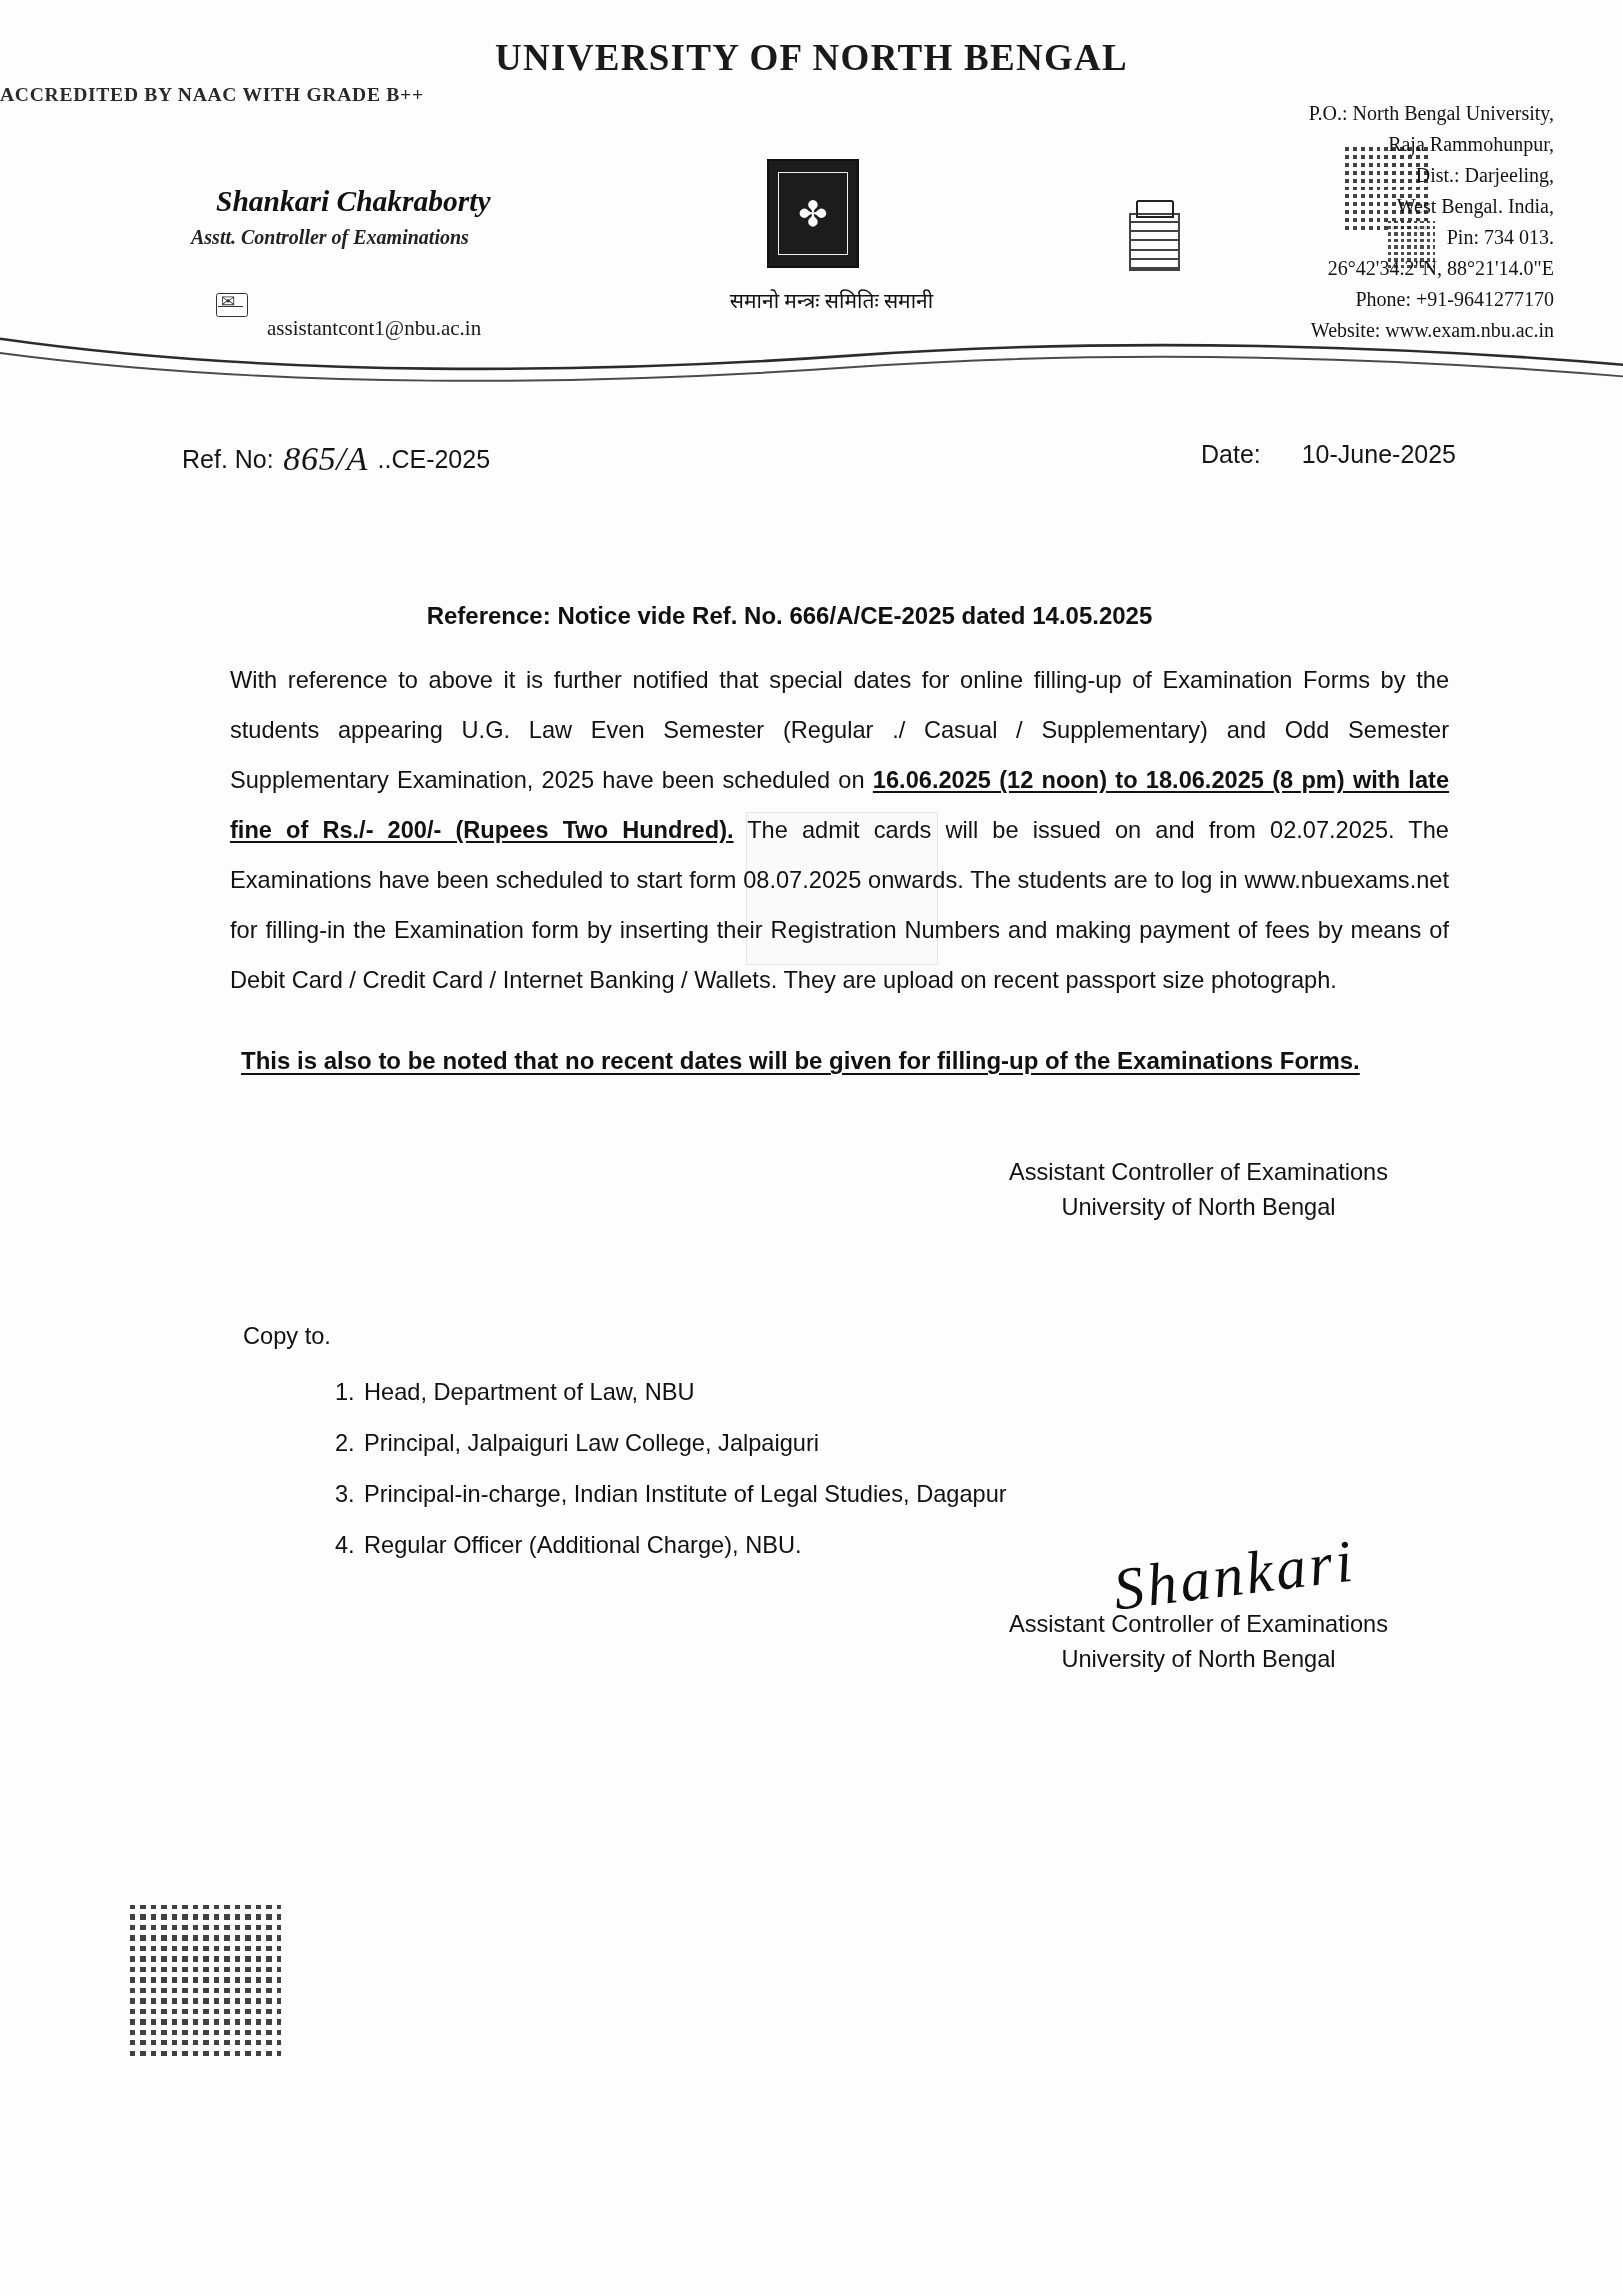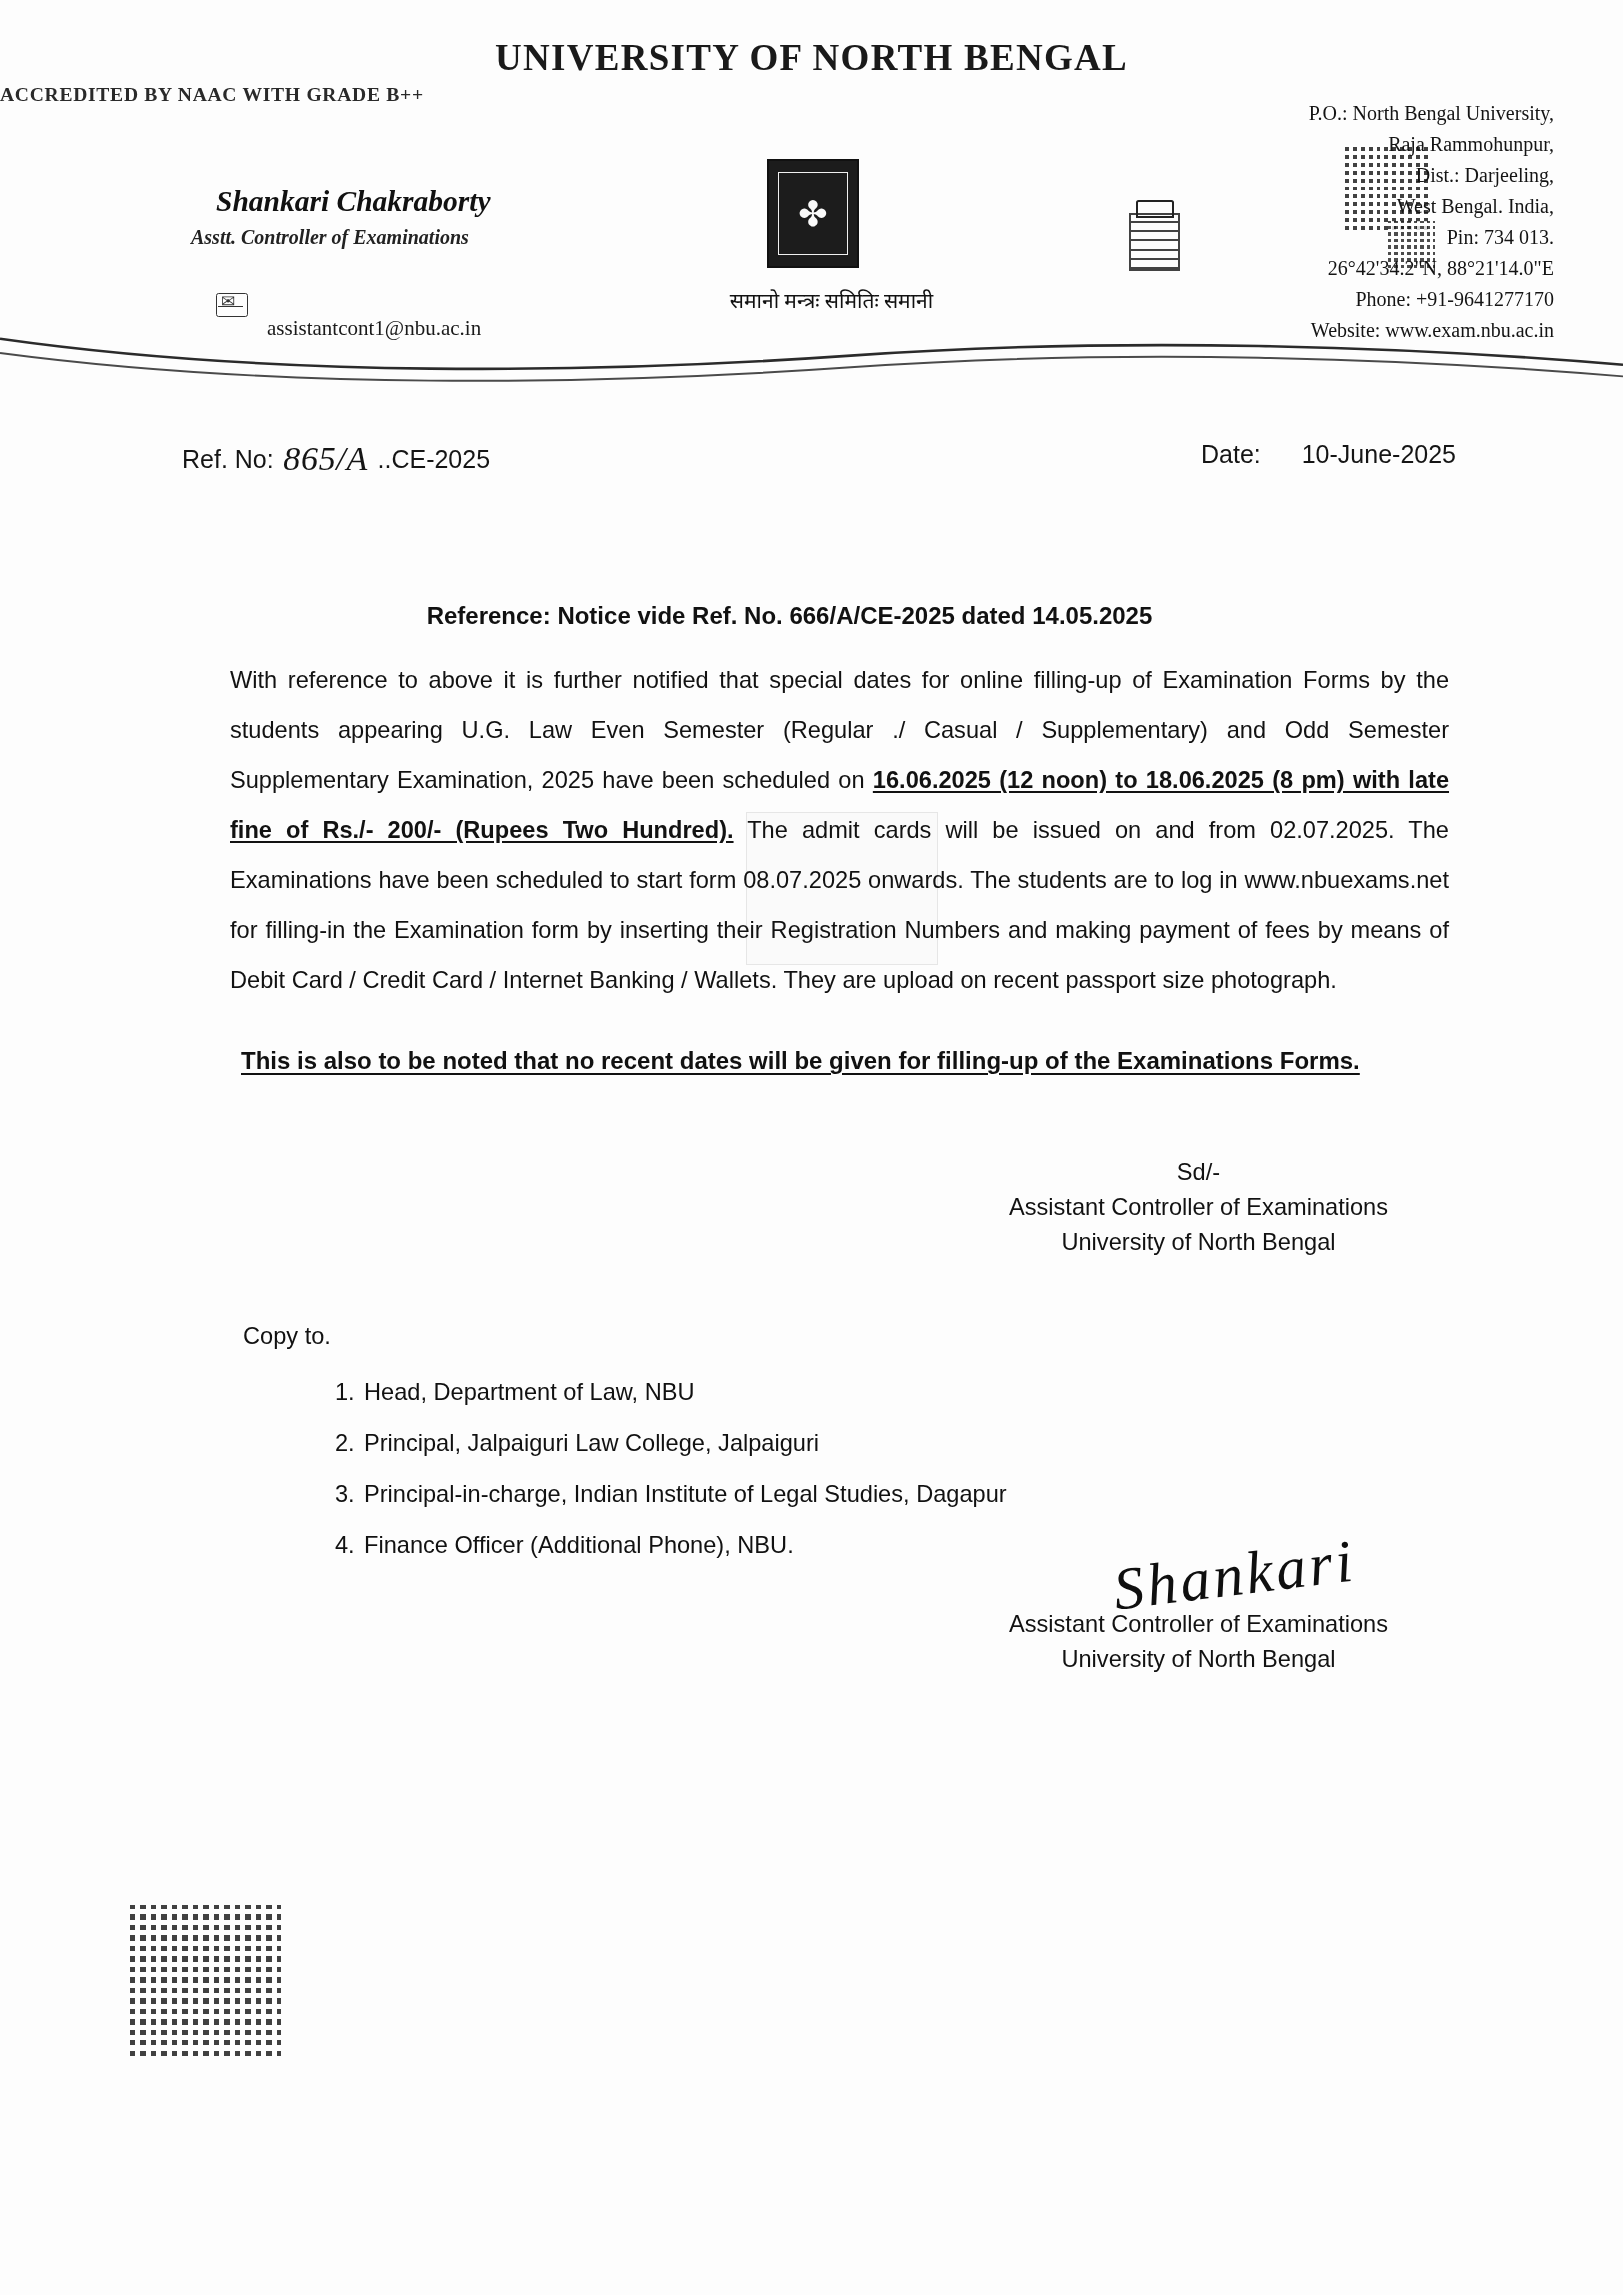--- a/index.html
+++ b/index.html
@@ -417,31 +417,30 @@
 
   <div class="faint-box"></div>
 
   <div class="para">
     <span>With reference to above it is further notified that special dates for online filling-up of Examination Forms by the students appearing U.G. Law Even Semester (Regular ./ Casual / Supplementary) and Odd Semester Supplementary Examination, 2025 have been scheduled on </span><b class="u">16.06.2025 (12 noon) to 18.06.2025 (8 pm) with late fine of Rs./- 200/- (Rupees Two Hundred).</b><span> The admit cards will be issued on and from 02.07.2025. The Examinations have been scheduled to start form 08.07.2025 onwards. The students are to log in </span><span class="lnk">www.nbuexams.net</span><span> for filling-in the Examination form by inserting their Registration Numbers and making payment of fees by means of Debit Card / Credit Card / Internet Banking / Wallets. They are upload on recent passport size photograph.</span>
   </div>
 
   <div class="note-strong">This is also to be noted that no recent dates will be given for filling-up of the Examinations Forms.</div>
 
   <div class="sign-block">
-    <div>Sd/-</div>
     <div>Assistant Controller of Examinations</div>
     <div>University of North Bengal</div>
   </div>
 
   <div class="copyto">Copy to.</div>
   <ul class="copylist">
     <li><span class="num">1.</span><span>Head, Department of Law, NBU</span></li>
     <li><span class="num">2.</span><span>Principal, Jalpaiguri Law College, Jalpaiguri</span></li>
     <li><span class="num">3.</span><span>Principal-in-charge, Indian Institute of Legal Studies, Dagapur</span></li>
-    <li><span class="num">4.</span><span>Finance Officer (Additional Phone), NBU.</span></li>
+    <li><span class="num">4.</span><span>Regular Officer (Additional Charge), NBU.</span></li>
   </ul>
 
   <div class="signature">Shankari</div>
   <div class="sign2">
     <div>Assistant Controller of Examinations</div>
     <div>University of North Bengal</div>
   </div>
 
   <div class="qr-bottom"></div>
 </div>

